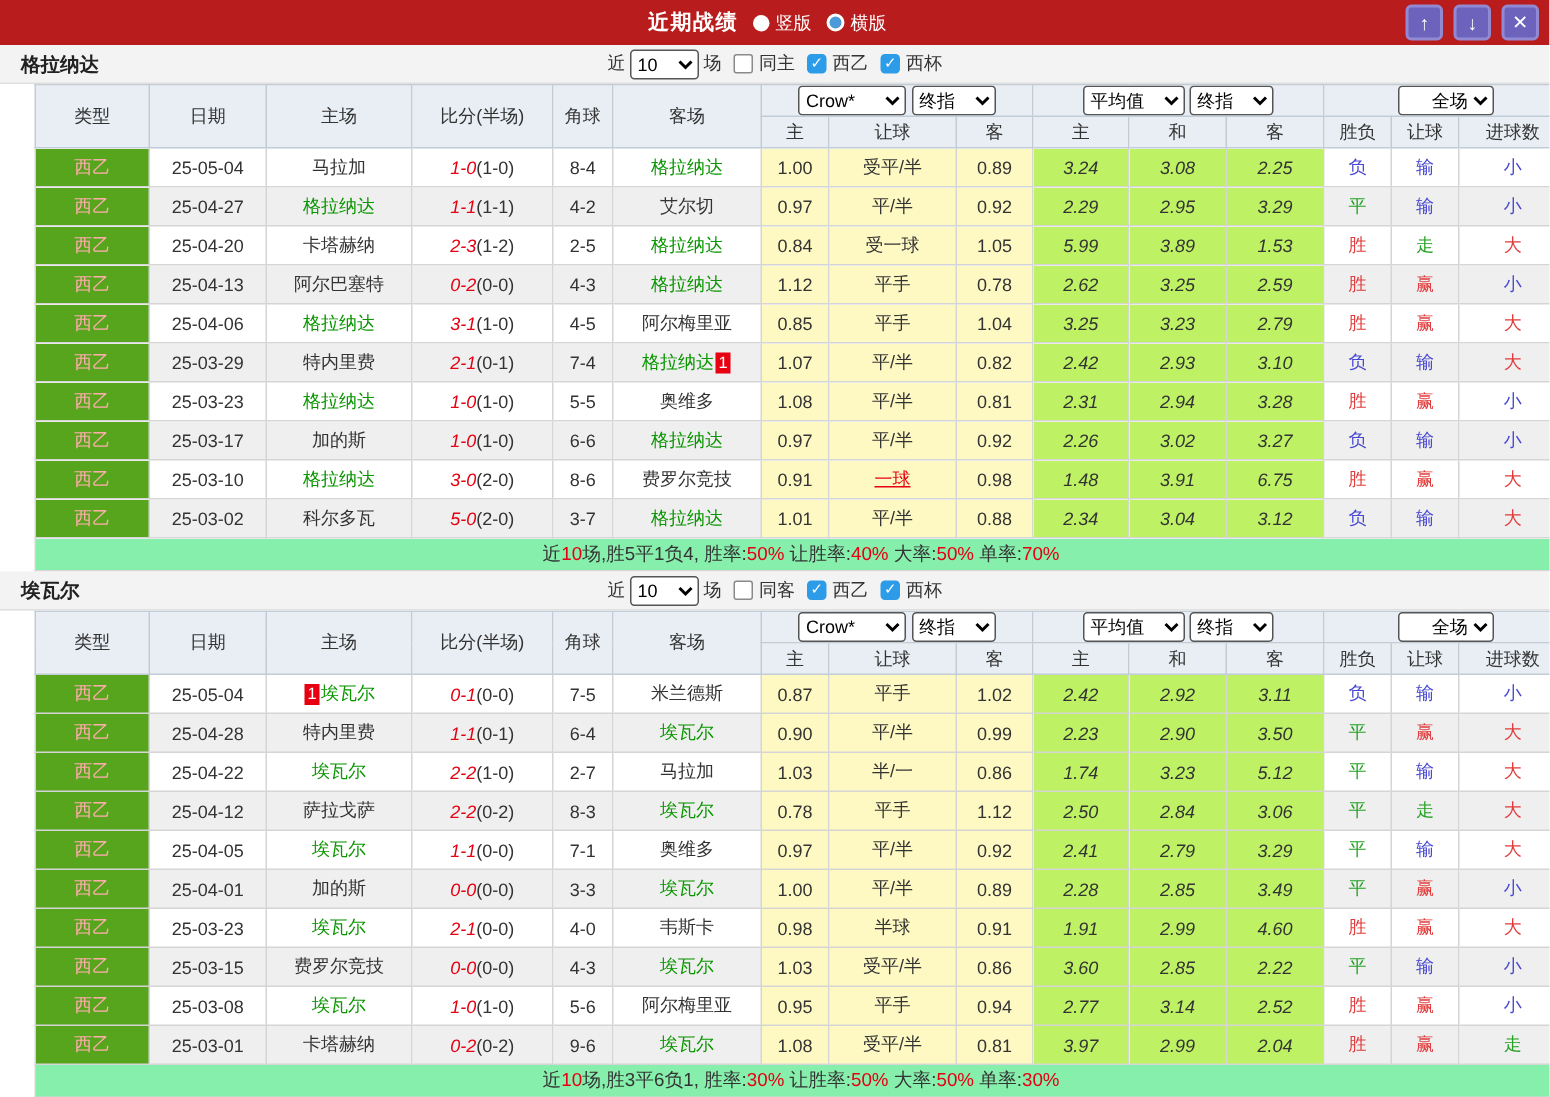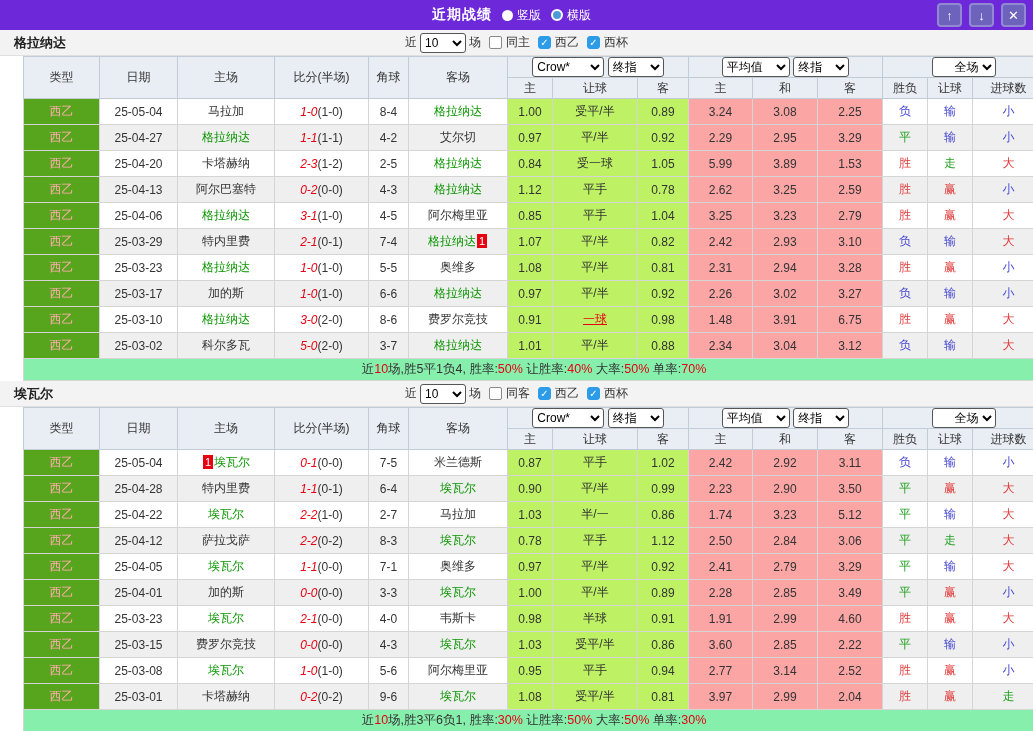--- a/index.html
+++ b/index.html
@@ -7,21 +7,21 @@
     margin: 0;
     width: 1033px;
     background: #fff;
     font-family: "Liberation Sans", "DejaVu Sans", sans-serif;
     font-size: 12px;
     color: #333;
   }
   
   .titlebar {
     height: 30px;
-    background: #6d28d9;
+    background: #b91c1c;
     position: relative;
     display: flex;
     align-items: center;
     justify-content: center;
     color: #fff;
   }
   .titlebar .title { font-weight: bold; font-size: 14px; letter-spacing: 1px; }
   .radio-group { display: flex; align-items: center; margin-left: 10px; font-size: 12px; }
   .radio-opt { display: flex; align-items: center; margin-right: 10px; cursor: pointer; }
   .radio-dot {
@@ -74,22 +74,22 @@
   thead th {
     background: #e9eef4; border-color: #c2ccd6;
     height: 21px; font-weight: normal; color: #333;
   }
   thead .grp-cell { height: 21px; }
   .hdr-sel-wide { width: 72px; }
   .hdr-sel-mid  { width: 56px; }
   .hdr-sel-avg  { width: 68px; }
   .hdr-sel-full { width: 64px; text-align: right; }
   tbody td { height: 26px; background: #fff; }
-  td.hcp-bg { background: #bef264; }
-  td.avg-bg { background: #fca5a5; }
+  td.hcp-bg { background: #fef9c3; }
+  td.avg-bg { background: #bef264; font-style: italic; }
   td.league-bg { background: #57a51d; }
   tr.even td:not(.hcp-bg):not(.avg-bg):not(.league-bg) { background: #efefef; }
   .league-txt { color: #ffacac; }
   .focal { color: #0a9600; }
   .score-main { color: #e60012; font-style: italic; }
   .half { color: #333; }
   .hot { color: #e60012; text-decoration: underline; }
   .badge {
     background: #e60012; color: #fff; font-size: 11px;
     padding: 0 2px; margin: 0 1px; display: inline-block; line-height: 14px;

